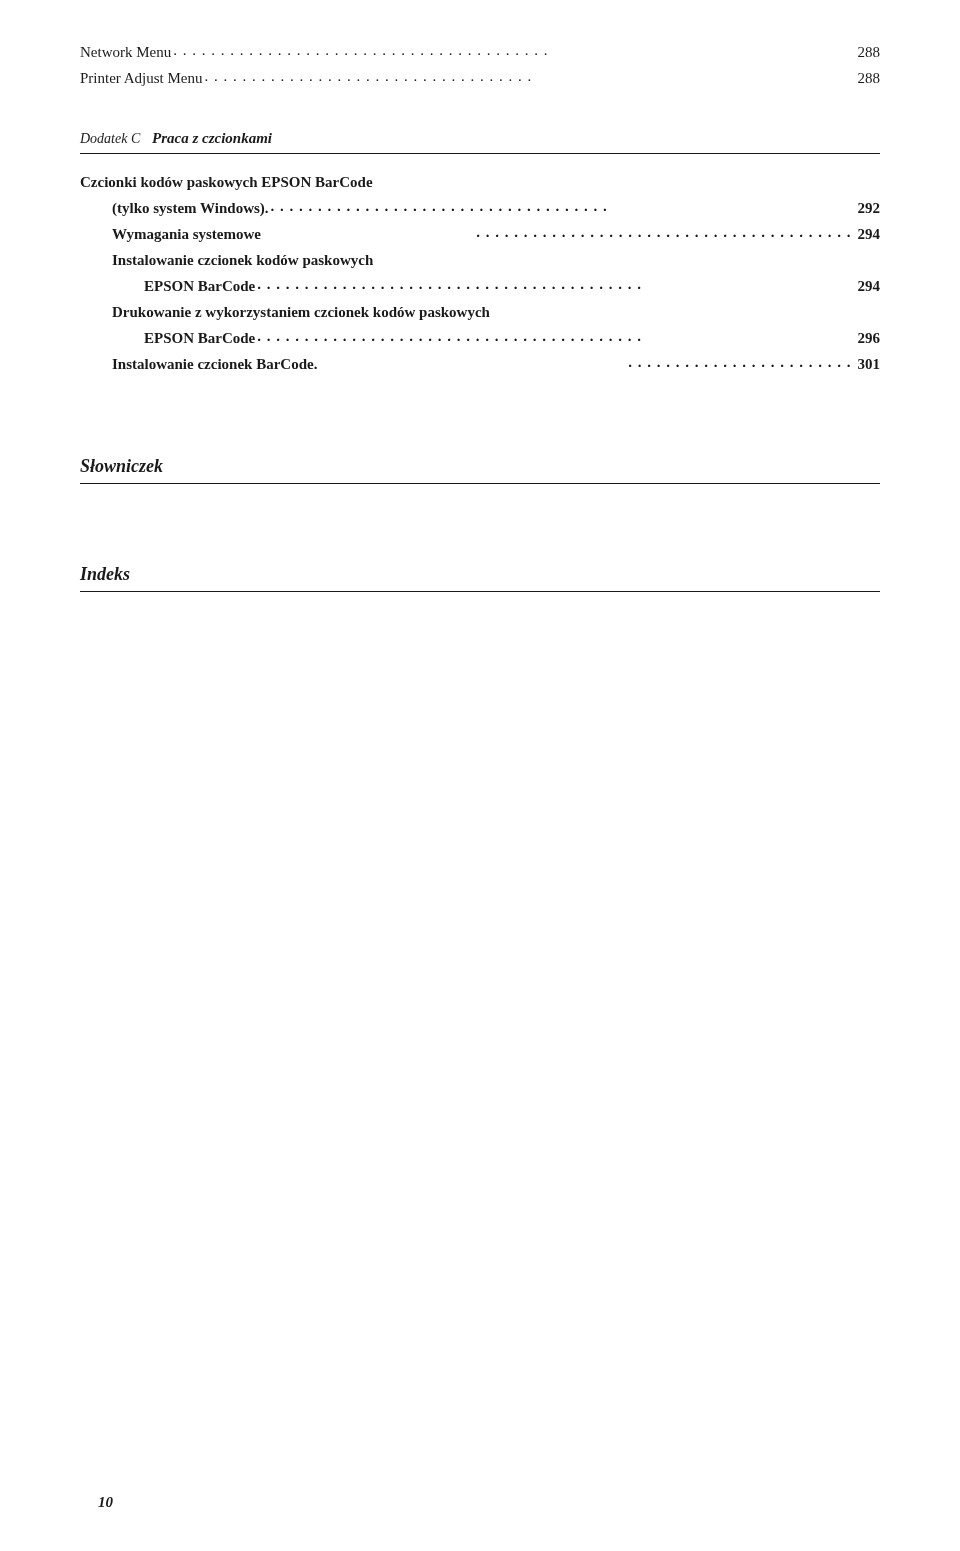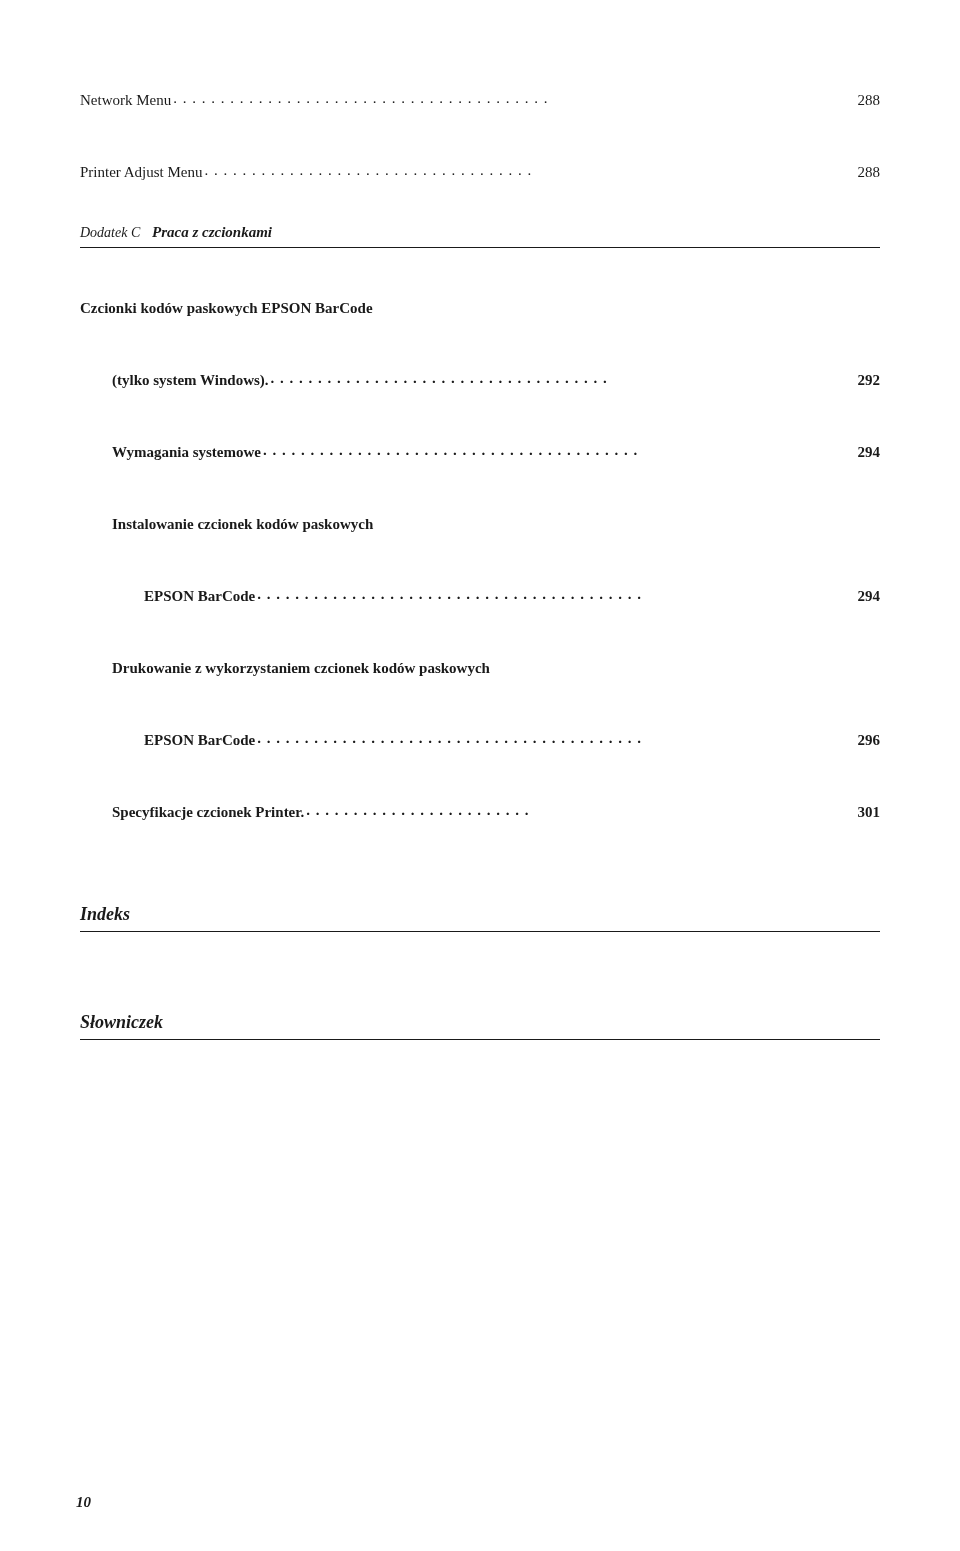--- a/index.html
+++ b/index.html
@@ -22,21 +22,20 @@
       padding: 40px 80px 80px 80px;
       min-height: 1551px;
       position: relative;
     }
 
     .toc-entry {
       display: flex;
       align-items: baseline;
       margin-bottom: 2px;
       line-height: 1.6;
-      margin-top: 48px;
     }
 
     .toc-entry .toc-label {
       white-space: nowrap;
       flex-shrink: 0;
     }
 
     .toc-entry .toc-dots {
       flex: 1;
       border-bottom: none;
@@ -55,20 +54,21 @@
     }
 
     .toc-entry .toc-page {
       white-space: nowrap;
       flex-shrink: 0;
       margin-left: 4px;
     }
 
     .toc-indent {
       padding-left: 32px;
+      text-align: right;
     }
 
     .toc-indent2 {
       padding-left: 64px;
       align-items: center;
     }
 
     .appendix-header {
       margin-top: 40px;
       margin-bottom: 16px;
@@ -105,21 +105,21 @@
 
     .section-header h2 {
       font-size: 18px;
       font-weight: bold;
       font-style: italic;
     }
 
     .page-number {
       position: absolute;
       bottom: 40px;
-      left: 76px;
+      left: 98px;
       font-size: 15px;
       font-style: italic;
       font-weight: bold;
     }
   </style>
 </head>
 <body>
 
 <div class="page">
 
@@ -189,33 +189,33 @@
     </div>
     <div class="toc-entry toc-indent2">
       <span class="toc-label">EPSON BarCode</span>
       <span class="toc-dots">
         <span class="toc-dots-content"> . . . . . . . . . . . . . . . . . . . . . . . . . . . . . . . . . . . . . . . . .</span>
       </span>
       <span class="toc-page">296</span>
     </div>
 
     <div class="toc-entry toc-indent">
-      <span class="toc-label">Specyfikacje czcionek Printer.</span>
+      <span class="toc-label">Instalowanie czcionek BarCode.</span>
       <span class="toc-dots">
         <span class="toc-dots-content"> . . . . . . . . . . . . . . . . . . . . . . . .</span>
       </span>
       <span class="toc-page">301</span>
     </div>
 
   </div>
 
+
+  <div class="section-header" style="margin-top: 80px;">
+    <h2>Słowniczek</h2>
+  </div>
 
   <div class="section-header" style="margin-top: 80px;">
     <h2>Indeks</h2>
   </div>
 
-  <div class="section-header" style="margin-top: 80px;">
-    <h2>Słowniczek</h2>
-  </div>
-
   <div class="page-number">10</div>
 
 </div>
 
 </body></html>

